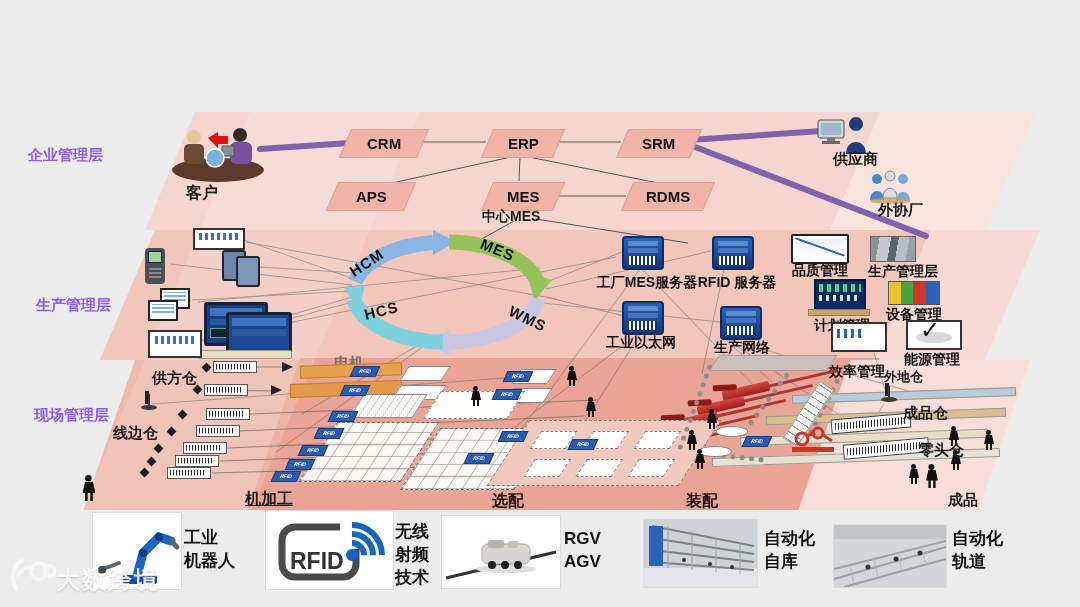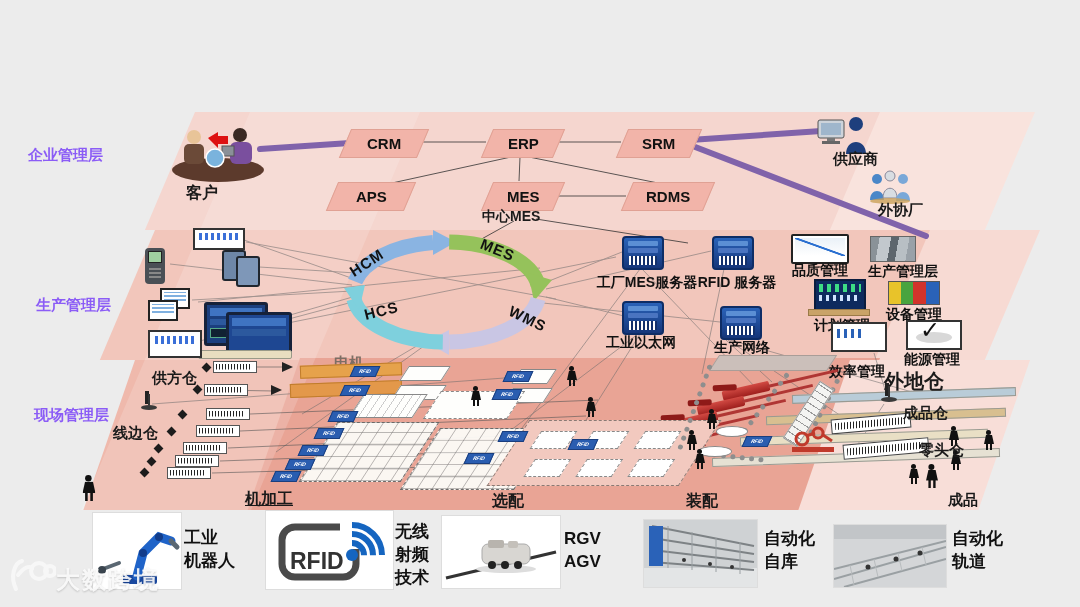--- a/index.html
+++ b/index.html
@@ -373,21 +373,21 @@
   <div class="worker" style="left:686px;top:430px;">
       <i></i>
     </div>
   <div class="worker" style="left:694px;top:449px;">
       <i></i>
     </div>
   <div class="worker" style="left:926px;top:466px;transform:scale(1.2);">
       <i></i>
     </div>
 
-  <div class="lbl" style="left:884px;top:368px;font-size:20px;">外地仓</div>
+  <div class="lbl" style="left:884px;top:368px;font-size:13px;">外地仓</div>
   <div class="pin" style="left:881px;top:386px;"></div>
   <div class="lbl" style="left:903px;top:404px;font-size:15px;">成品仓</div>
   <div class="lbl" style="left:919px;top:441px;font-size:15px;">零头仓</div>
   <div class="lbl" style="left:948px;top:491px;font-size:15px;">成品</div>
 
   <div class="lbl" style="left:245px;top:489px;font-size:16px;text-decoration:underline;">机加工</div>
   <div class="lbl" style="left:492px;top:491px;font-size:16px;">选配</div>
   <div class="lbl" style="left:686px;top:491px;font-size:16px;">装配</div>
 
   <svg class="photo" style="left:93px;top:513px;" width="88" height="76">

